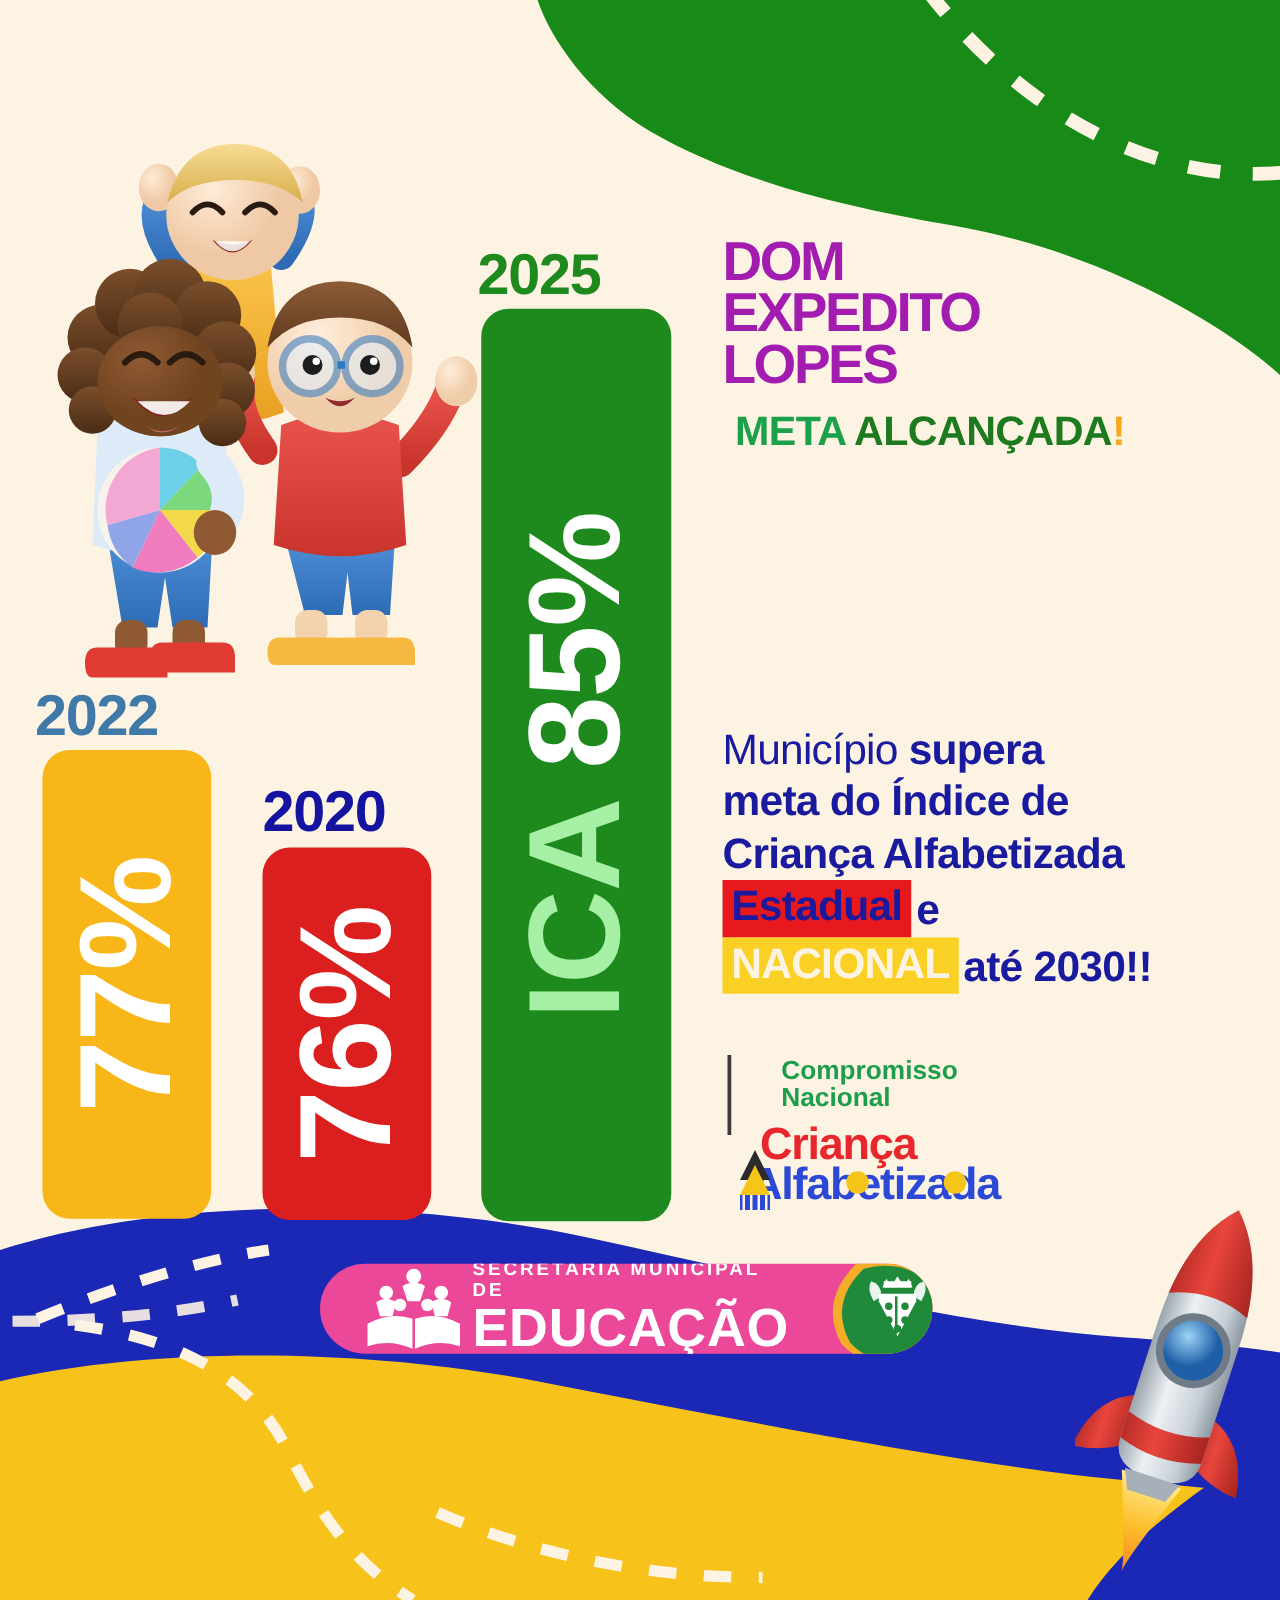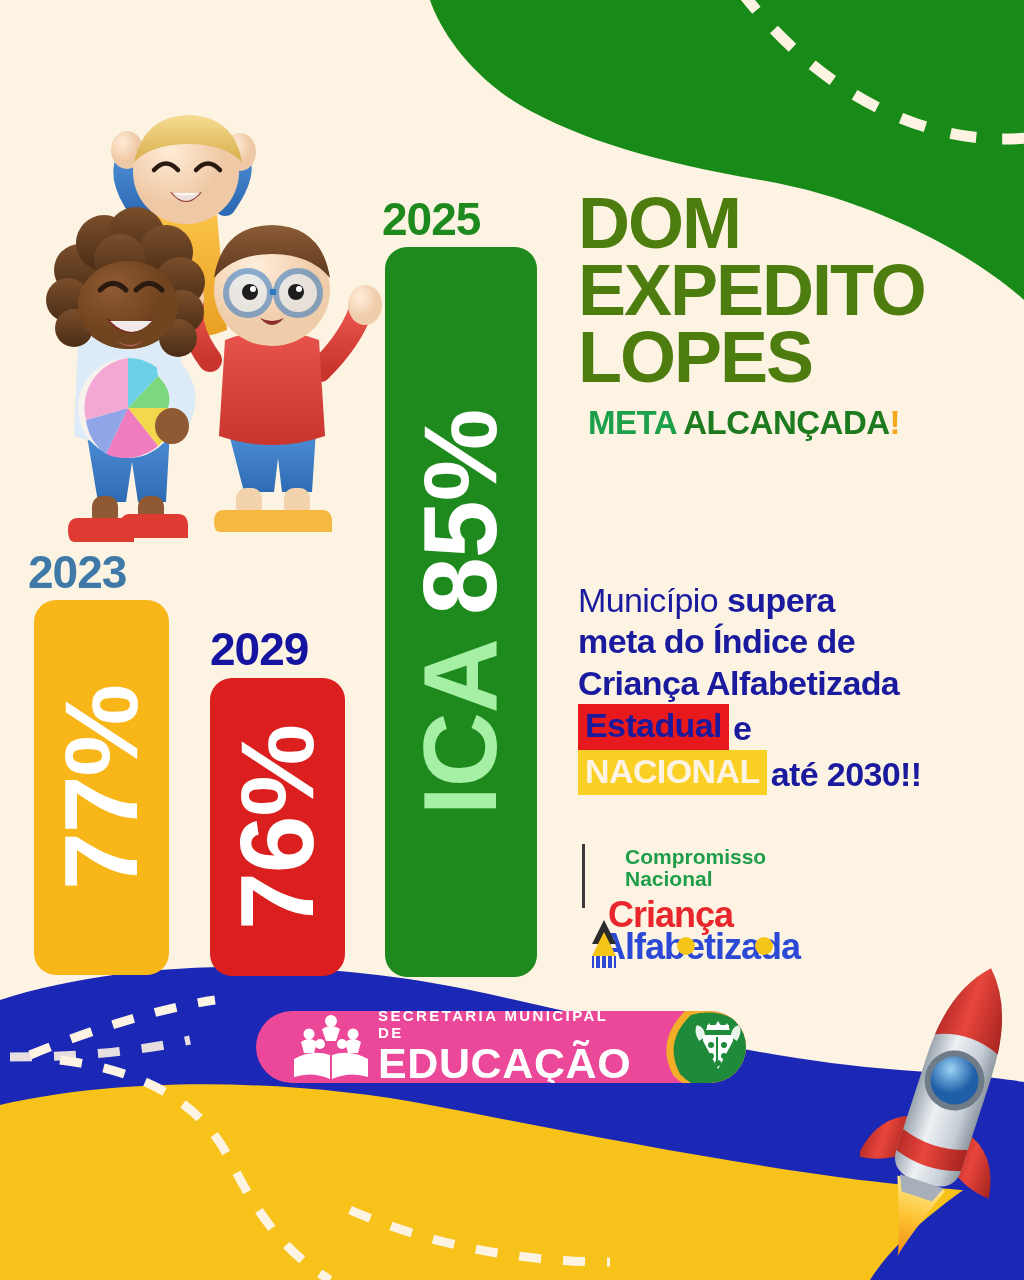--- a/index.html
+++ b/index.html
@@ -61,23 +61,23 @@
   
   #kids { z-index:7; left:20px; top:100px; width:370px; height:450px; }
 
   
   #rocket { z-index:8; left:860px; top:955px; width:170px; height:310px; }
 
   
   #right-col { position:absolute; left:578px; top:190px; width:440px; z-index:9; }
   .headline {
     font-weight:900;
-    font-size:72px;
+    font-size:44px;
     line-height:0.93;
-    color:#4d7c0f;
+    color:#a21caf;
     letter-spacing:-2px;
   }
   .subhead {
     margin-top:13px;
     font-weight:900;
     font-size:33px;
     letter-spacing:-0.5px;
     white-space:nowrap;
     margin-left:10px;
   }
@@ -168,26 +168,26 @@
     <path d="M 30 1055 C 90 1030, 160 1008, 215 1000" fill="none" stroke="#FDF3E3" stroke-width="9" stroke-dasharray="22 22"></path>
     <path d="M 10 1057 C 70 1057, 130 1053, 190 1040" fill="none" stroke="#FDF3E3" stroke-width="9" stroke-dasharray="22 22" opacity="0.9"></path>
     <path d="M 60 1030 C 105 1060, 150 1090, 190 1130" fill="none" stroke="#FDF3E3" stroke-width="9" stroke-dasharray="22 22" opacity="0"></path>
 
     <path d="M 350 1210 C 430 1245, 520 1262, 610 1262" fill="none" stroke="#FDF3E3" stroke-width="9" stroke-dasharray="22 22"></path>
     <path d="M 120 1160 C 180 1200, 240 1232, 310 1252" fill="none" stroke="#FDF3E3" stroke-width="9" stroke-dasharray="22 22" opacity="0"></path>
   </svg>
 
   <div class="layer" id="chart">
 
-    <div class="year-label" id="year-2023">2023</div>
+    <div class="year-label" id="year-2023">2022</div>
     <div class="bar" id="bar-2023">
       <div class="bar-inner pct-2023">77%</div>
     </div>
 
-    <div class="year-label" id="year-2024">2029</div>
+    <div class="year-label" id="year-2024">2020</div>
     <div class="bar" id="bar-2024">
       <div class="bar-inner pct-2024">76%</div>
     </div>
 
     <div class="year-label" id="year-2025">2025</div>
     <div class="bar" id="bar-2025">
       <div class="bar-inner pct-2025"><span class="ica">ICA </span><span>85%</span></div>
     </div>
   </div>
 

